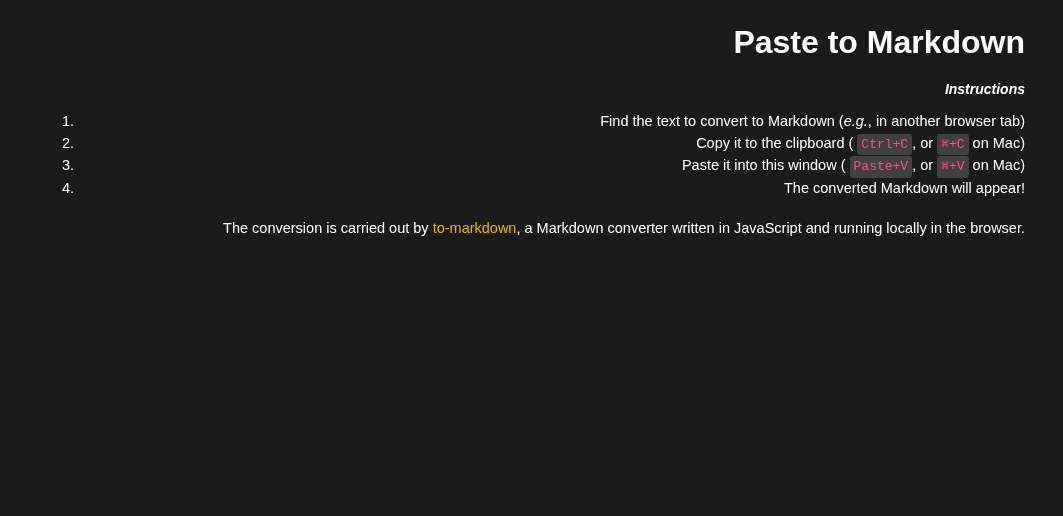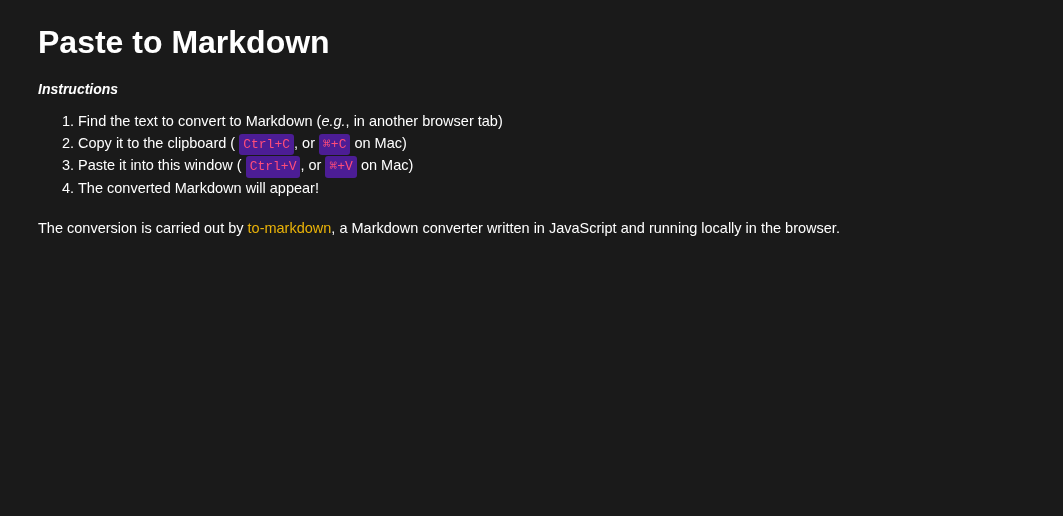--- a/index.html
+++ b/index.html
@@ -1,18 +1,19 @@
 <!DOCTYPE html>
 <html><head>
   <meta charset="utf-8">
   <style>
     * {
       margin: 0;
       padding: 0;
       box-sizing: border-box;
+      text-align: right;
     }
     body {
       background-color: #1a1a1a;
       color: #ffffff;
       font-family: Arial, Helvetica, sans-serif;
       padding: 24px 38px;
       width: 1063px;
       height: 516px;
     }
     h1 {
@@ -31,21 +32,21 @@
       padding-left: 40px;
       margin-bottom: 18px;
     }
     ol li {
       font-size: 14.5px;
       line-height: 1.5;
       margin-bottom: 0;
     }
     .kbd {
       display: inline-block;
-      background-color: #4c1d95;
+      background-color: #404040;
       color: #ff4d7a;
       font-family: 'Courier New', Courier, monospace;
       font-size: 13px;
       padding: 1px 4px;
       border-radius: 3px;
       vertical-align: baseline;
     }
     p.footer {
       font-size: 14.5px;
       line-height: 1.5;
@@ -69,21 +70,21 @@
   <li>
     <span>Find the text to convert to Markdown (</span><span class="italic">e.g.</span><span>, in another browser tab)</span>
   </li>
   <li>
     <span>Copy it to the clipboard (</span>
     <span class="kbd">Ctrl+C</span><span>, or</span>
     <span class="kbd">⌘+C</span><span> on Mac)</span>
   </li>
   <li>
     <span>Paste it into this window (</span>
-    <span class="kbd">Ctrl+V</span><span>, or</span>
+    <span class="kbd">Paste+V</span><span>, or</span>
     <span class="kbd">⌘+V</span><span> on Mac)</span>
   </li>
   <li>
     <span>The converted Markdown will appear!</span>
   </li>
 </ol>
 
 <p class="footer">
   <span>The conversion is carried out by </span><a href="#">to-markdown</a><span>, a Markdown converter written in JavaScript and running locally in the browser.</span>
 </p>

